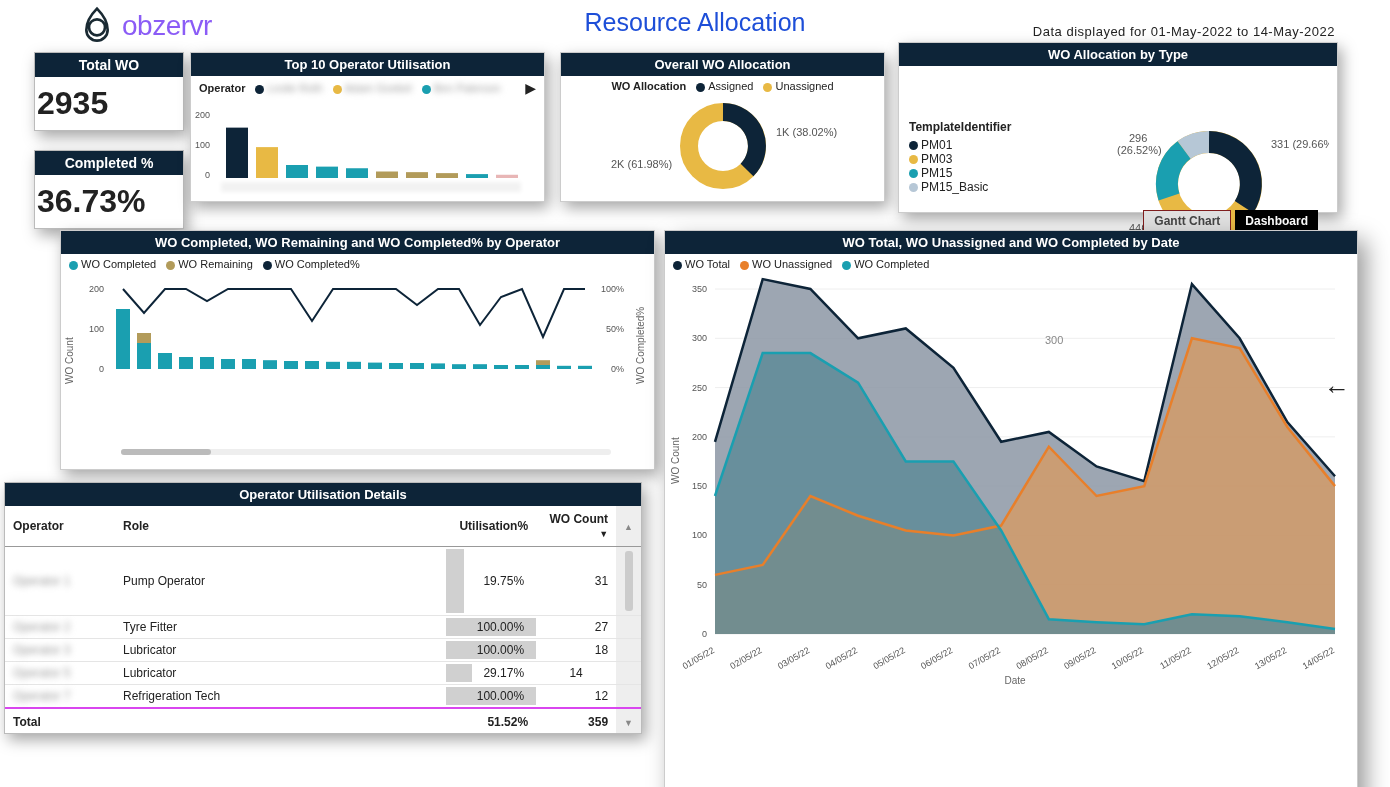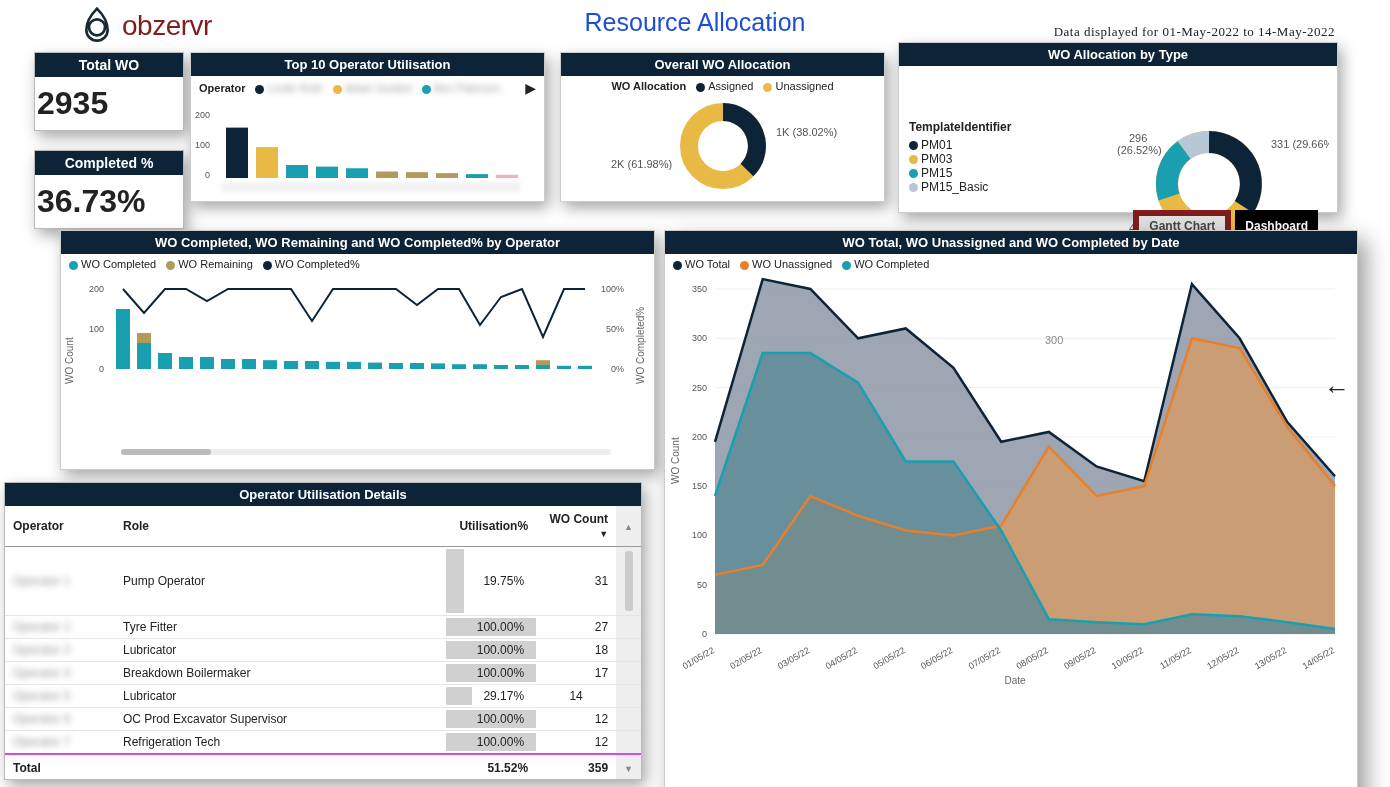--- a/index.html
+++ b/index.html
@@ -28,33 +28,33 @@
     font-size: 13px;
   }
   .legend { display: flex; gap: 10px; align-items: center; padding: 4px 8px; font-size: 11px; flex-wrap: wrap; }
   .dot { width: 9px; height: 9px; border-radius: 50%; display: inline-block; margin-right: 3px; vertical-align: middle; }
   .axis-label { font-size: 10px; fill: #666; }
   .tick { font-size: 9px; fill: #555; }
 
   
   #brand { position: absolute; left: 80px; top: 6px; display: flex; align-items: center; gap: 8px; }
   #brand svg { width: 34px; height: 40px; }
-  #brand span { font-size: 28px; font-weight: 500; color: #7f1d1d; letter-spacing: -0.5px; }
+  #brand span { font-size: 28px; font-weight: 500; color: #8b5cf6; letter-spacing: -0.5px; }
   #title { position: absolute; left: 0; right: 0; top: 8px; text-align: center; font-size: 25px; font-weight: 300; color: #1d4ed8; }
-  #date-range { position: absolute; right: 55px; top: 24px; font-size: 13px; font-family: Liberation Serif, serif; letter-spacing: 0.5px; }
+  #date-range { position: absolute; right: 55px; top: 24px; font-size: 13px; font-family: Liberation Sans, sans-serif; letter-spacing: 0.5px; }
 
   
   .kpi { position: absolute; background: #fff; border: 1px solid #bbb; box-shadow: 4px 6px 14px rgba(0,0,0,0.35); width: 150px; }
   .kpi-title { background: #0d2438; color: #fff; text-align: center; padding: 4px; font-size: 14px; font-weight: 600; }
   .kpi-value { font-size: 32px; font-weight: 700; padding: 8px 2px; text-align: left; }
 
   
   #view-buttons { position: absolute; right: 72px; top: 210px; display: flex; gap: 4px; }
   #view-buttons .btn { padding: 3px 10px; background: #000000; color: #fff; font-size: 12px; border: none; cursor: pointer; font-weight: 600;}
-  #view-buttons .btn.inactive { background: #e0e0e0; color: #444; border:6px solid #7f1d1d;}
+  #view-buttons .btn.inactive { background: #e0e0e0; color: #444; border:1px solid #7f1d1d;}
 
   
   #op-table { position: absolute; left: 4px; top: 482px; width: 638px; background: #fff; border:1px solid #bbb; box-shadow: 4px 6px 14px rgba(0,0,0,0.35);}
   #op-table table { width: 100%; border-collapse: collapse; font-size: 12px; }
   #op-table th { text-align: left; padding: 6px 8px; font-weight: 700; border-bottom: 1px solid #999; background:#fff;}
   #op-table td { padding: 4px 8px; border-bottom: 1px solid #e5e5e5; }
   #op-table .pct-cell { position: relative; width: 70px;}
   #op-table .pct-bar { position: absolute; left: 0; top: 2px; bottom: 2px; background:#d0d0d0; }
   #op-table .pct-txt { position: relative; text-align:right; padding-right:4px;}
   #op-table tfoot td { font-weight: 700; border-top: 2px solid #d946ef; border-bottom:none; padding-top:6px;}
@@ -315,47 +315,27 @@
       <td><span class="blur">Operator 3</span></td>
       <td>Lubricator</td>
       <td class="pct-cell">
             <div class="pct-bar" style="width:100%"></div>
             <div class="pct-txt">100.00%</div>
           </td>
       <td style="text-align:right">18</td>
       <td class="scroll-col"></td>
     </tr>
         <tr>
-      <td><span class="blur">Operator 4</span></td>
-      <td>Breakdown Boilermaker</td>
-      <td class="pct-cell">
-            <div class="pct-bar" style="width:100%"></div>
-            <div class="pct-txt">100.00%</div>
-          </td>
-      <td style="text-align:right">17</td>
-      <td class="scroll-col"></td>
-    </tr>
-        <tr>
       <td><span class="blur">Operator 5</span></td>
       <td>Lubricator</td>
       <td class="pct-cell">
             <div class="pct-bar" style="width:29.17%"></div>
             <div class="pct-txt">29.17%</div>
           </td>
       <td style="text-align:center">14</td>
-      <td class="scroll-col"></td>
-    </tr>
-        <tr>
-      <td><span class="blur">Operator 6</span></td>
-      <td>OC Prod Excavator Supervisor</td>
-      <td class="pct-cell">
-            <div class="pct-bar" style="width:100%"></div>
-            <div class="pct-txt">100.00%</div>
-          </td>
-      <td style="text-align:right">12</td>
       <td class="scroll-col"></td>
     </tr>
         <tr>
       <td><span class="blur">Operator 7</span></td>
       <td>Refrigeration Tech</td>
       <td class="pct-cell">
             <div class="pct-bar" style="width:100%"></div>
             <div class="pct-txt">100.00%</div>
           </td>
       <td style="text-align:right">12</td>

